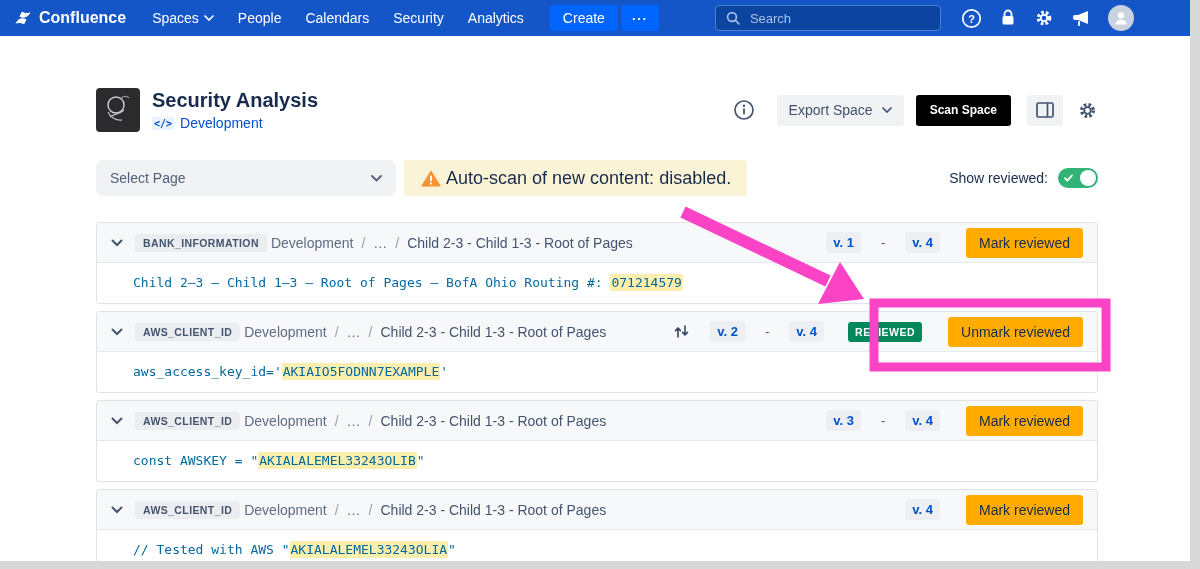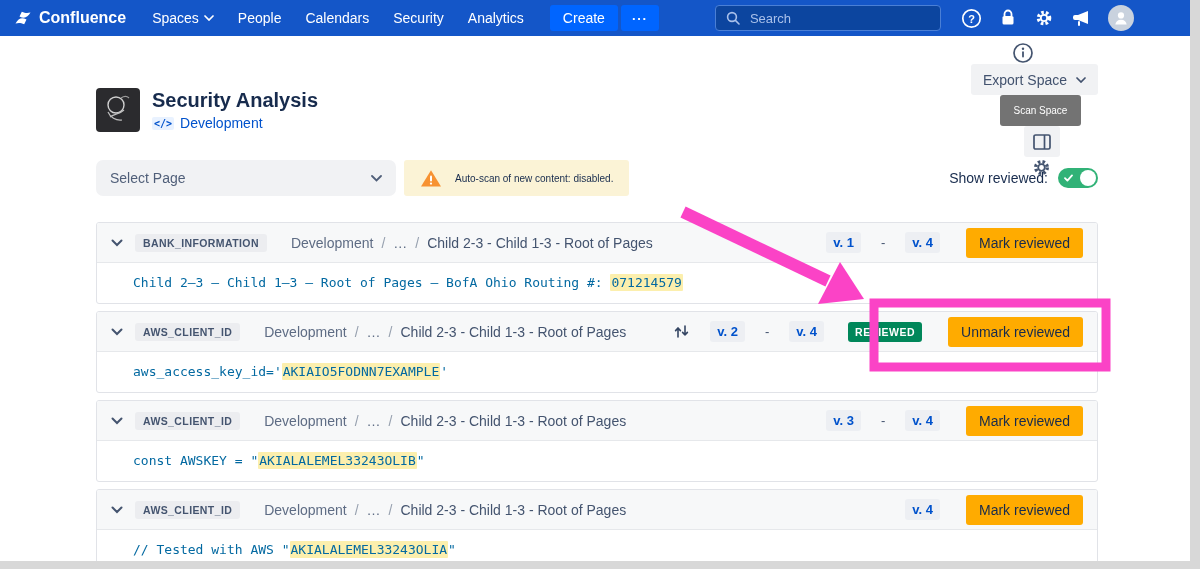--- a/index.html
+++ b/index.html
@@ -22,43 +22,43 @@
 
   
   .content { position:absolute; left:96px; top:84px; width:1002px; }
   .page-header { display:flex; align-items:center; height:52px; }
   .space-avatar { width:44px; height:44px; border-radius:4px; overflow:hidden; flex:none; cursor:pointer; }
   .title-block { margin-left:12px; }
   .title-block h1 { margin:0; font-size:20px; font-weight:700; color:#172B4D; }
   .space-link-row { display:flex; align-items:center; gap:6px; margin-top:3px; }
   .code-glyph { font-family:"DejaVu Sans Mono",monospace; font-size:10px; font-weight:700; color:#0052CC; background:#E9F2FF; border-radius:2px; padding:1px 2px; }
   .space-link { color:#0052CC; font-size:14px; cursor:pointer; }
-  .header-actions { display:flex; align-items:center; margin-left:auto;flex-direction:column; }
+  .header-actions { display:flex; align-items:center; margin-left:auto; }
   .info-btn { display:flex; cursor:pointer; margin-right:22px; }
   .btn-subtle { display:flex; align-items:center; gap:9px; background:#F1F2F4; border:0; border-radius:3px; height:31px; padding:0 12px; font-size:14px; color:#42526E; cursor:pointer; font-family:inherit; }
-  .btn-primary { background:#737373; color:#fff; border:0; border-radius:3px; height:31px; padding:0 14px; font-size:10px; font-weight:400; cursor:pointer; font-family:inherit; margin-left:12px; }
+  .btn-primary { background:#000000; color:#fff; border:0; border-radius:3px; height:31px; padding:0 14px; font-size:12px; font-weight:700; cursor:pointer; font-family:inherit; margin-left:12px; }
   .btn-icon { background:#F1F2F4; border:0; border-radius:3px; height:31px; width:36px; display:flex; align-items:center; justify-content:center; cursor:pointer; margin-left:16px; }
   .gear-plain { display:flex; cursor:pointer; margin-left:14px; }
 
   
   .filter-row { display:flex; align-items:center; margin-top:24px; height:36px; }
   .select-page { width:300px; height:36px; background:#F1F2F4; border-radius:7px; display:flex; align-items:center; padding:0 14px; color:#505F79; font-size:14px; cursor:pointer; }
   .flex-spacer { flex:1; }
-  .warning-banner { display:flex; align-items:center; gap:13px; background:#FBF3D6; border-radius:3px; height:36px; padding:0 16px; margin-left:8px; font-size:10px; color:#172B4D; white-space:nowrap; }
+  .warning-banner { display:flex; align-items:center; gap:4px; background:#FBF3D6; border-radius:3px; height:36px; padding:0 16px; margin-left:8px; font-size:18px; color:#172B4D; white-space:nowrap; }
   .show-reviewed { display:flex; align-items:center; gap:10px; margin-left:auto; font-size:14px; color:#172B4D; }
   .toggle { position:relative; width:40px; height:20px; border-radius:10px; background:#31B277; cursor:pointer; flex:none; }
   .toggle .knob { position:absolute; right:2px; top:2px; width:16px; height:16px; border-radius:50%; background:#fff; }
   .toggle svg { position:absolute; left:6px; top:6px; }
 
   
   .findings { margin-top:26px; }
   .card { border:1px solid #E1E3E8; border-radius:3px; margin-bottom:7px; overflow:hidden; background:#fff; }
   .card-head { display:flex; align-items:center; height:40px; background:#F7F8F9; padding:0 14px; border-bottom:1px solid #E6E8EB; }
   .collapse { cursor:pointer; display:flex; margin-right:12px; flex:none; }
-  .badge { background:#ECEDF0; color:#44546F; font-size:10.5px; font-weight:700; letter-spacing:.4px; padding:3px 8px; border-radius:3px; margin-right:24px; white-space:nowrap; }
+  .badge { background:#ECEDF0; color:#44546F; font-size:10.5px; font-weight:700; letter-spacing:.4px; padding:3px 8px; border-radius:3px; margin-right:4px; white-space:nowrap; }
   .crumb { font-size:14px; color:#5E6C84; margin-right:8px; white-space:nowrap; }
   .crumb.sep { color:#97A0AF; }
   .crumb.page-name { color:#44546F; }
   .head-right { display:flex; align-items:center; gap:20px; margin-left:auto; }
   .vchip { font-size:13px; font-weight:600; color:#0052CC; background:#EDEFF3; border-radius:3px; padding:3px 7px; cursor:pointer; white-space:nowrap; }
   .vdash { color:#42526E; font-size:13px; }
   .reviewed-badge { background:#00875A; color:#fff; font-size:10.5px; font-weight:700; letter-spacing:.5px; padding:4px 7px; border-radius:3px; margin-left:4px; white-space:nowrap; }
   .action-btn { background:#FFAB00; color:#172B4D; border:0; border-radius:3px; height:30px; padding:0 13px; font-size:14px; font-weight:500; cursor:pointer; margin-left:6px; font-family:inherit; white-space:nowrap; }
   .code-row { padding:12px 16px 13px 36px; font-family:"DejaVu Sans Mono",monospace; font-size:13px; color:#0369a1; white-space:nowrap; }
   .code-row mark { background:#FCEFAD; color:inherit; padding:1px 1px; border-radius:1px; }

